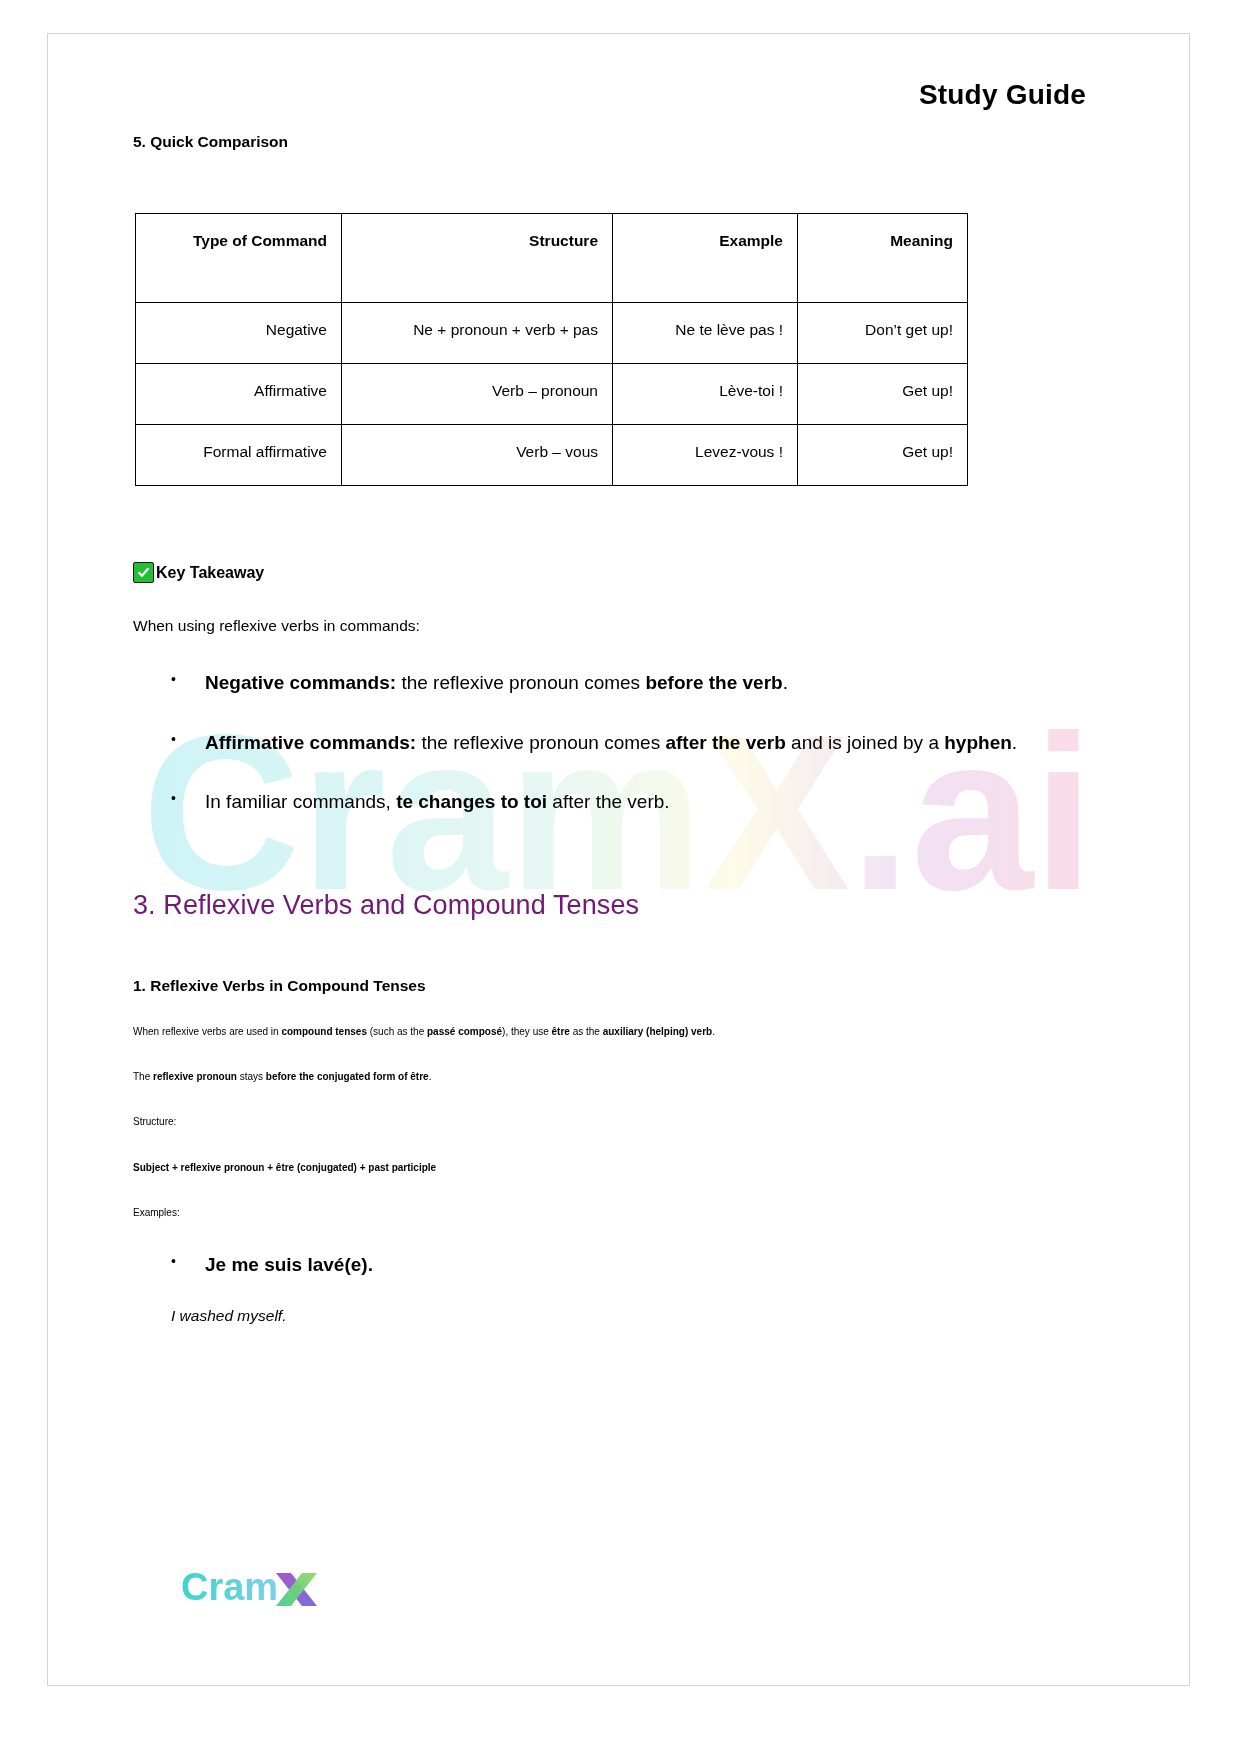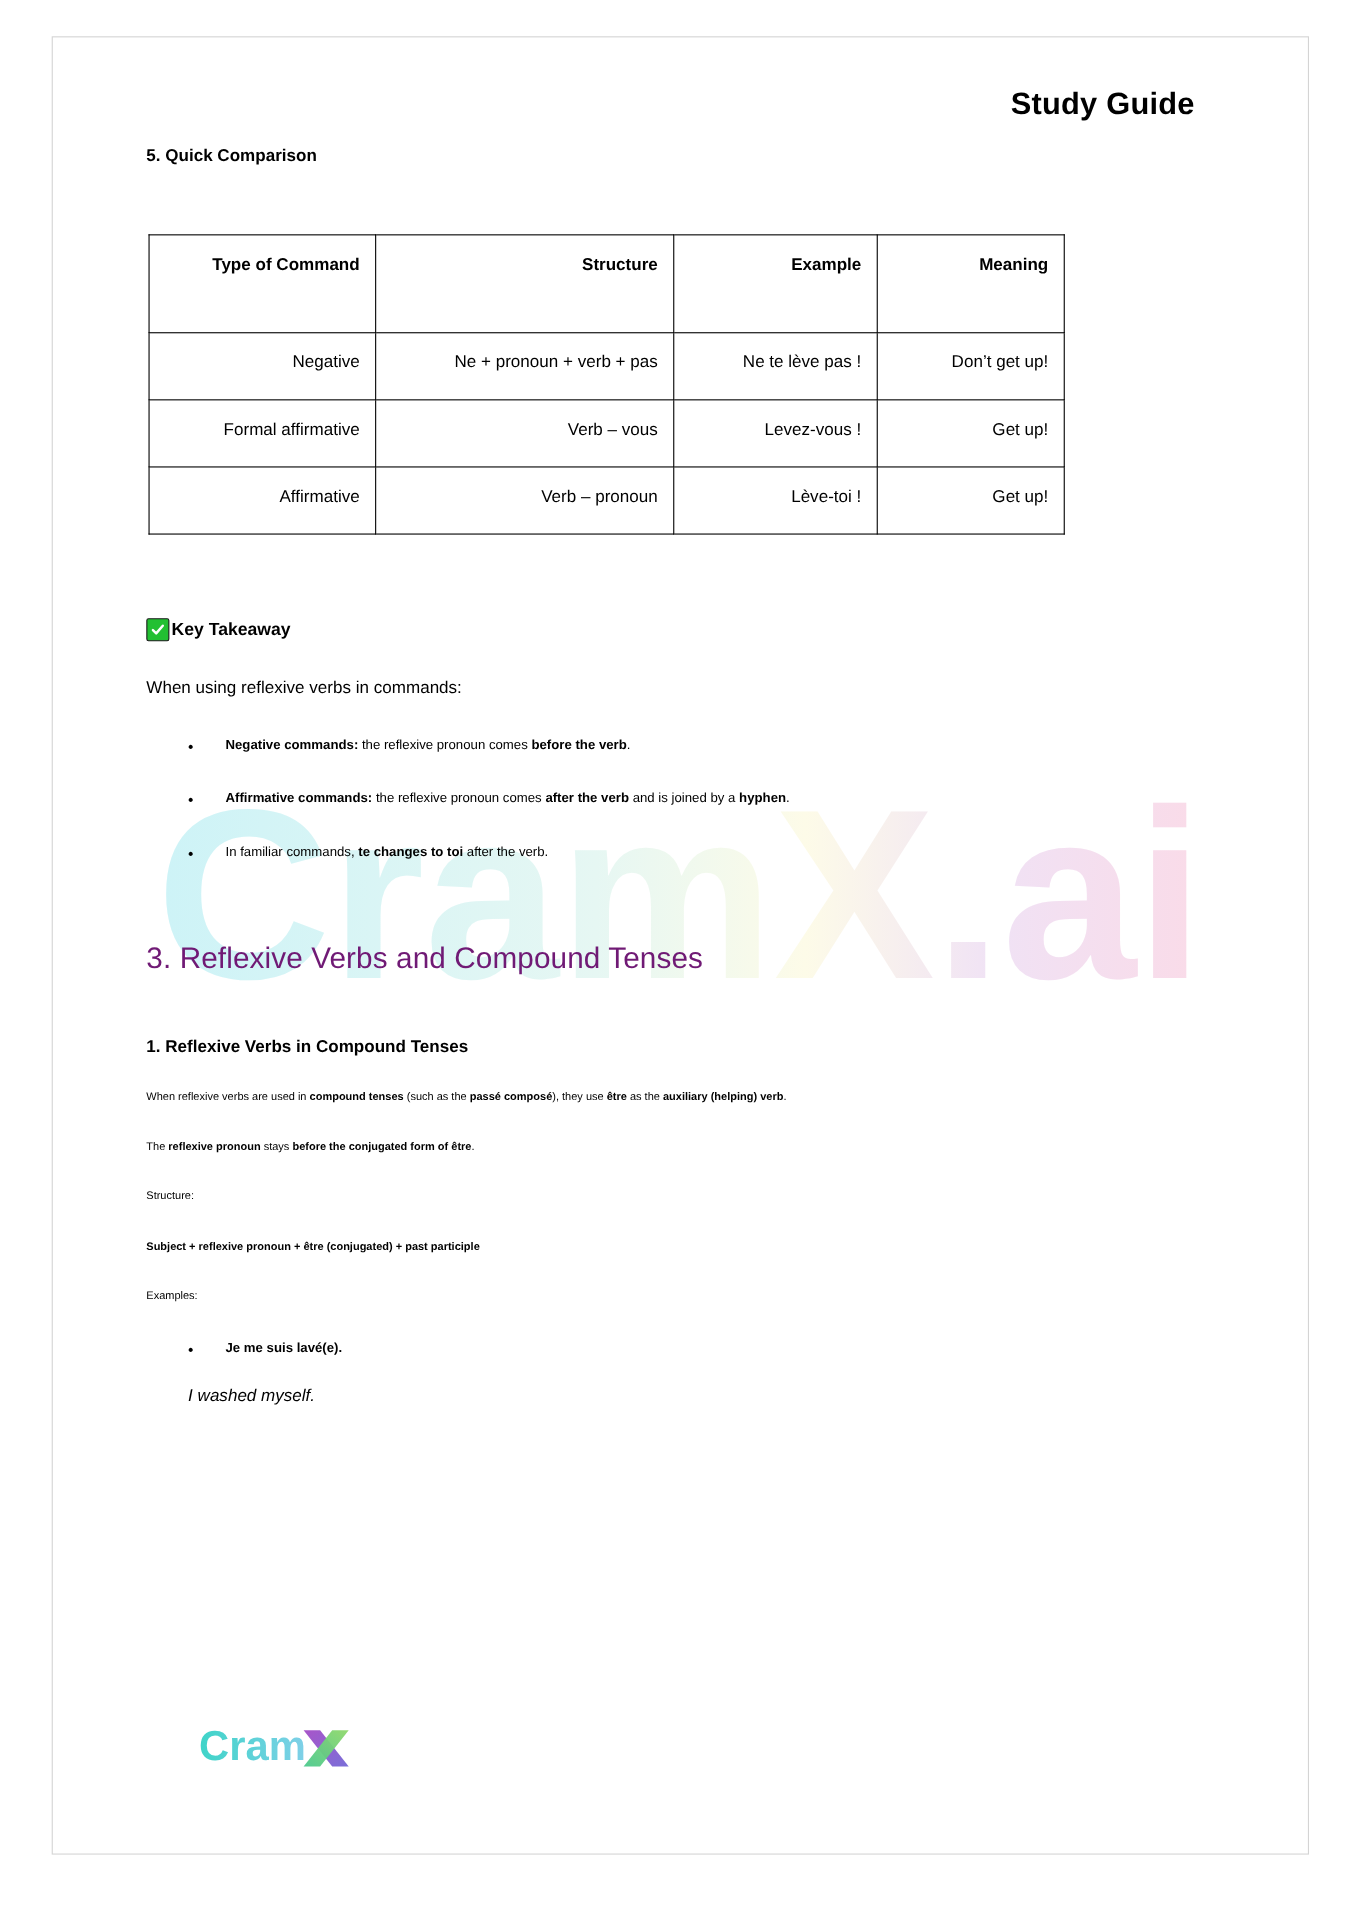--- a/index.html
+++ b/index.html
@@ -115,21 +115,21 @@
     margin-top: 31px;
   }
 
   ul.bullets {
     list-style: none;
     margin: 0;
     padding: 0;
   }
   ul.bullets li {
     position: relative;
-    font-size: 12px;
+    font-size: 19px;
     line-height: 1.62;
     margin-top: 29px;
     padding-left: 72px;
   }
   ul.bullets li::before {
     content: "\2022";
     position: absolute;
     left: 38px;
     top: 0;
     font-size: 14px;
@@ -225,29 +225,29 @@
           </tr>
         </thead>
         <tbody>
           <tr>
             <td class="c0">Negative</td>
             <td class="c1">Ne + pronoun + verb + pas</td>
             <td class="c2 bold-cell">Ne te lève pas !</td>
             <td class="c3">Don’t get up!</td>
           </tr>
           <tr>
+            <td class="c0">Affirmative</td>
+            <td class="c1">Verb – pronoun</td>
+            <td class="c2 bold-cell">Lève-toi !</td>
+            <td class="c3">Get up!</td>
+          </tr>
+          <tr>
             <td class="c0">Formal affirmative</td>
             <td class="c1">Verb – vous</td>
             <td class="c2 bold-cell">Levez-vous !</td>
-            <td class="c3">Get up!</td>
-          </tr>
-          <tr>
-            <td class="c0">Affirmative</td>
-            <td class="c1">Verb – pronoun</td>
-            <td class="c2 bold-cell">Lève-toi !</td>
             <td class="c3">Get up!</td>
           </tr>
         </tbody>
       </table>
     </div>
 
     <div class="takeaway">
       <span class="check-emoji">
         <svg width="13" height="13" viewBox="0 0 13 13" aria-hidden="true">
           <path d="M2 6.8 L5 9.8 L11 2.8" stroke="#ffffff" stroke-width="2.2" fill="none" stroke-linecap="round" stroke-linejoin="round"></path>

